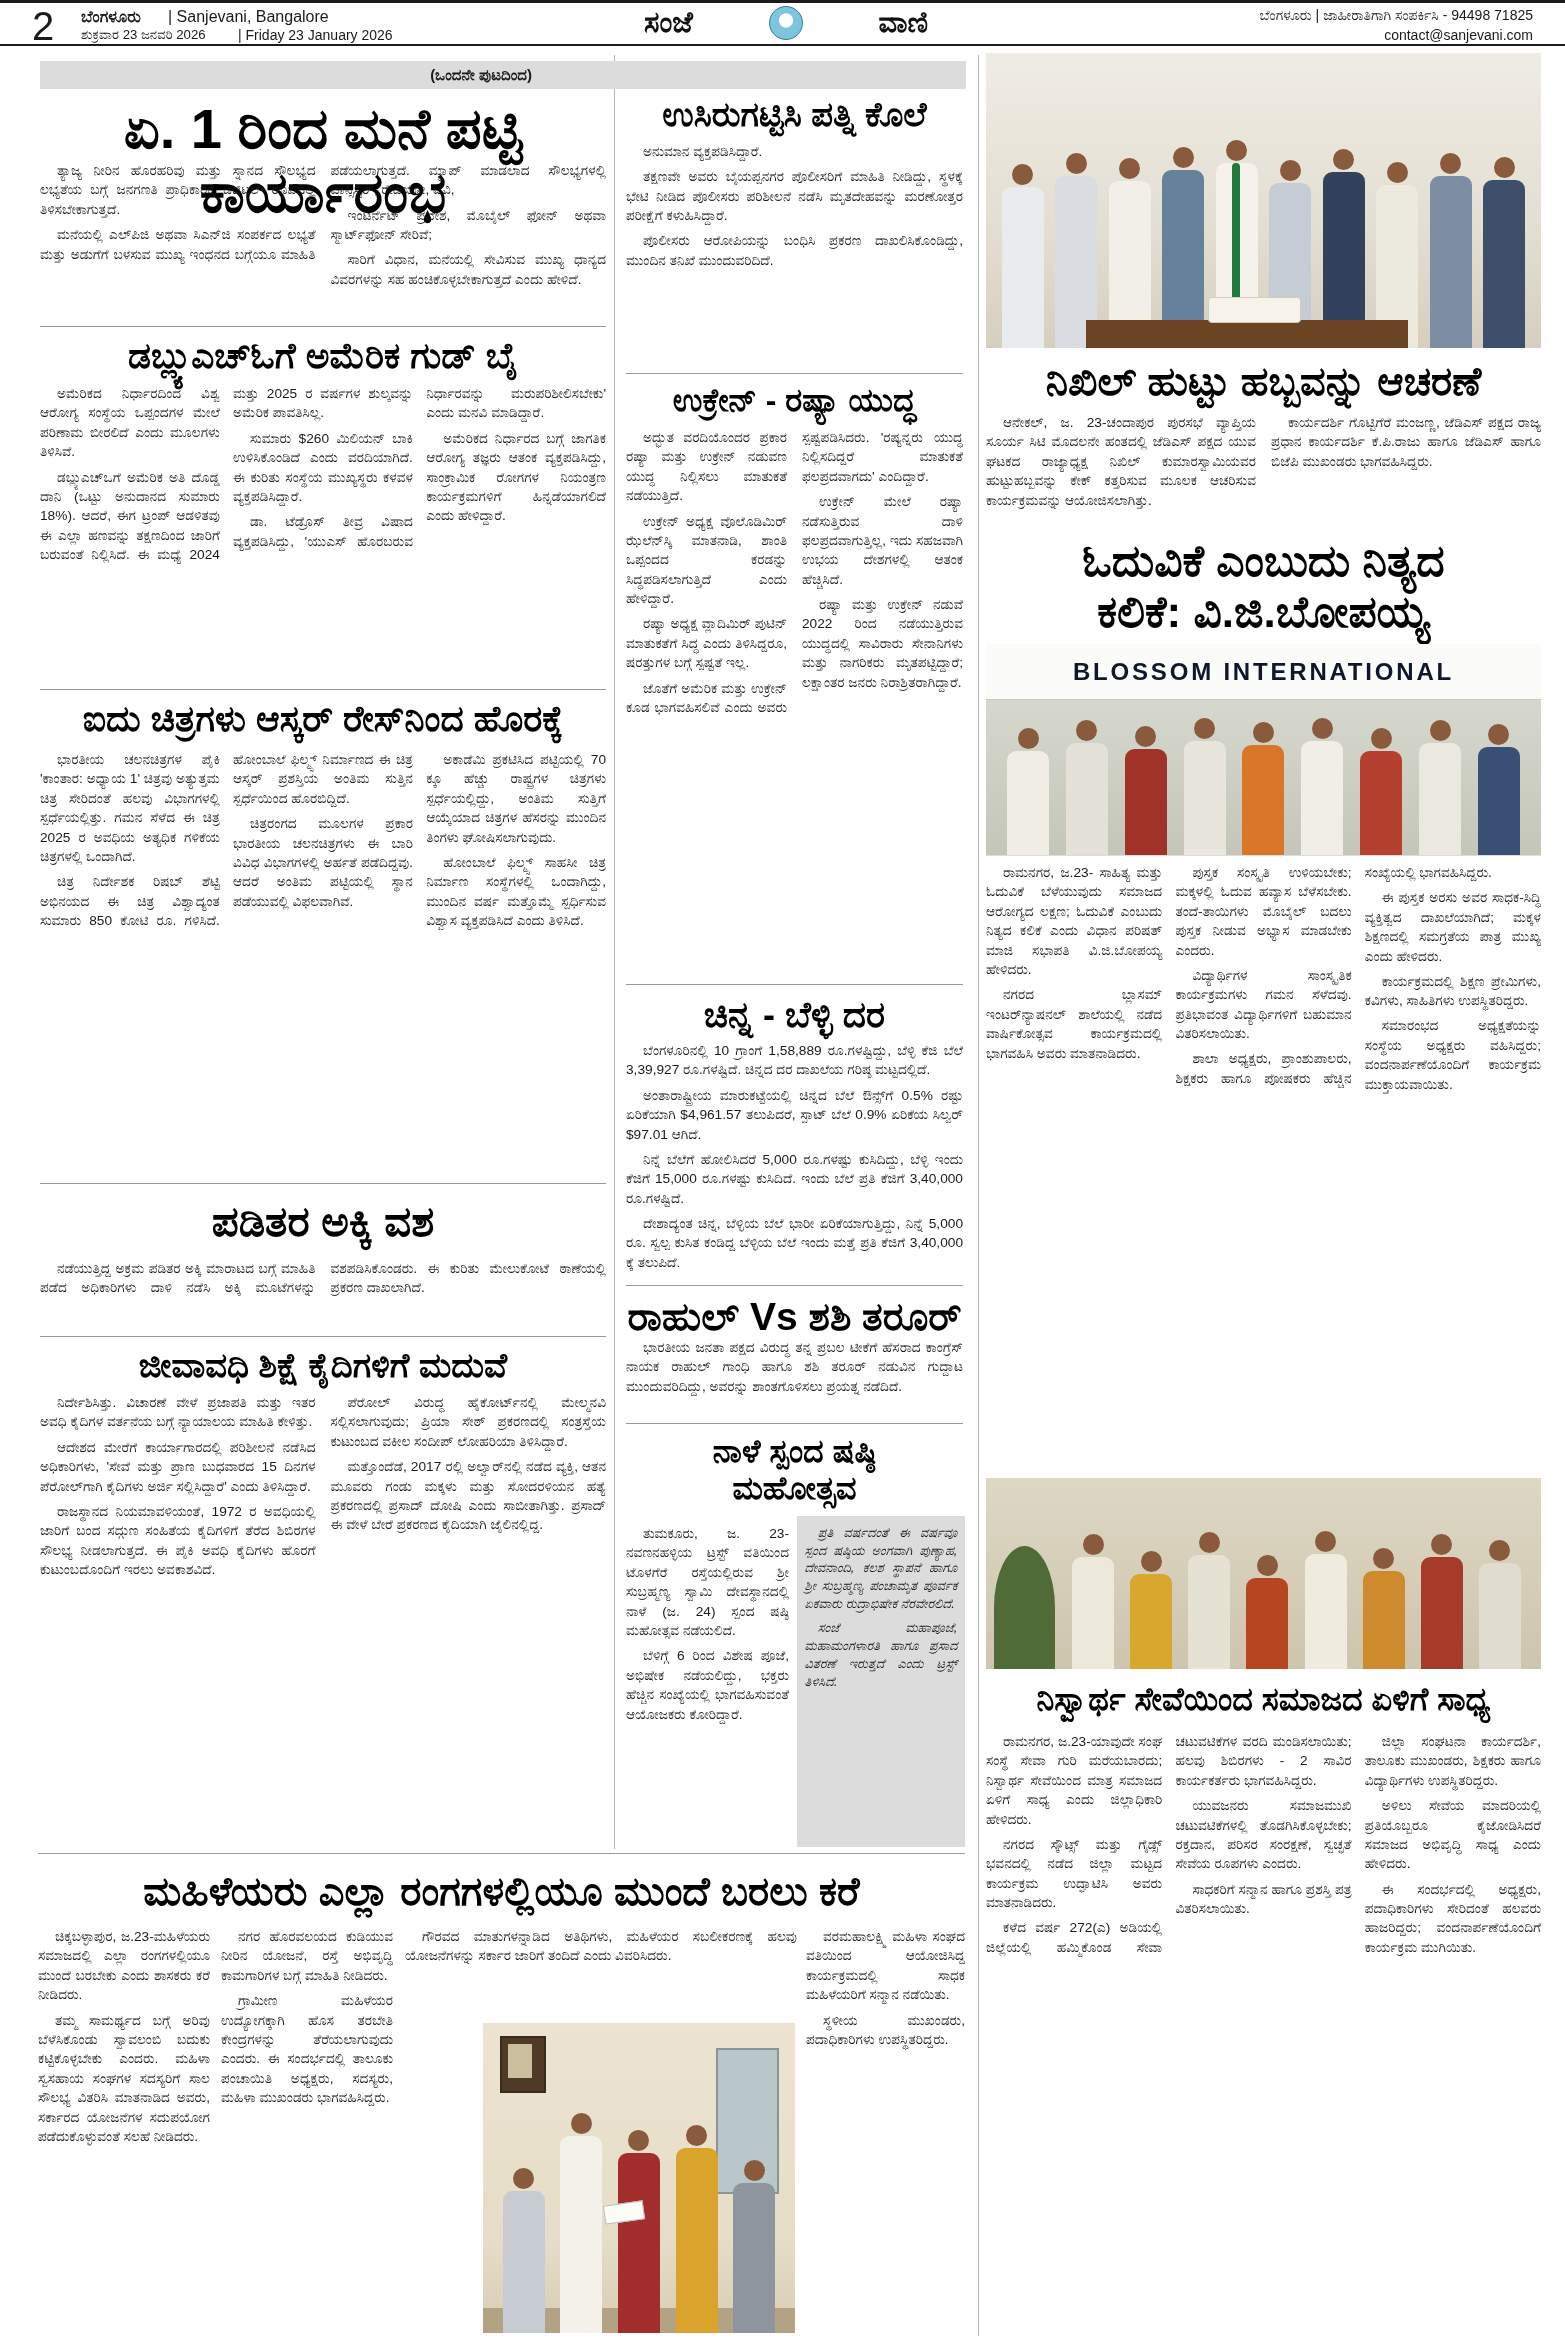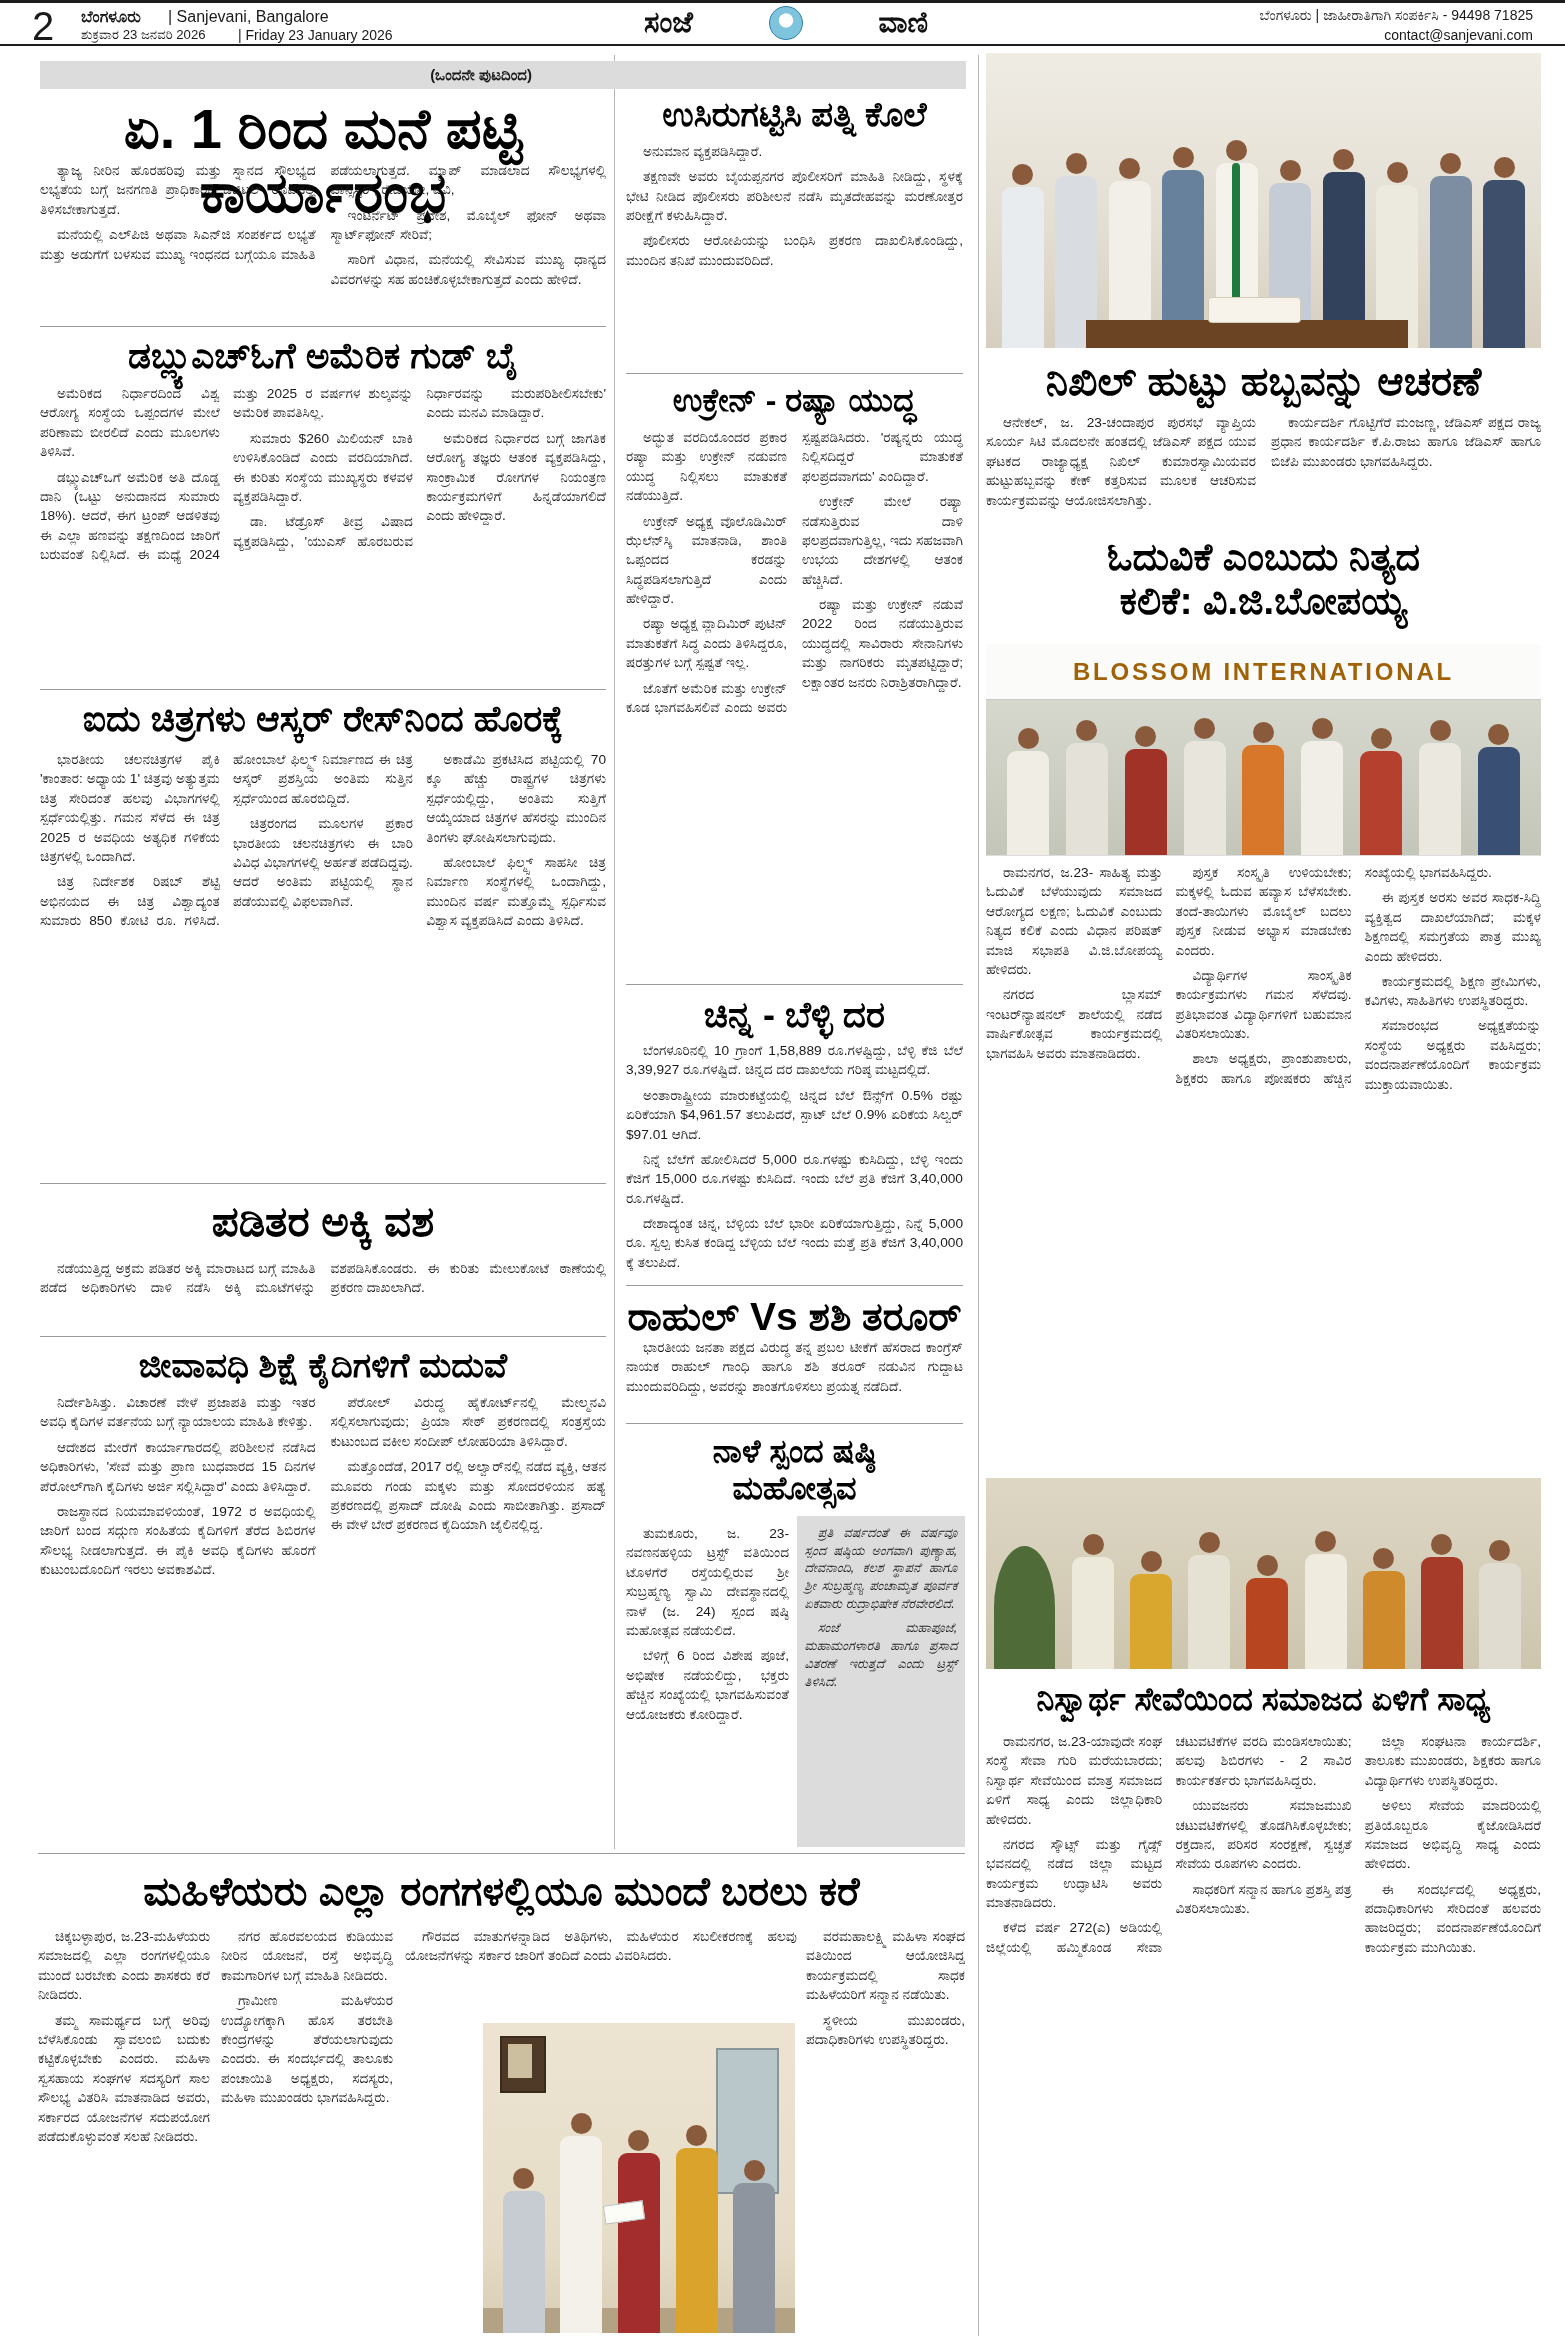--- a/index.html
+++ b/index.html
@@ -246,27 +246,27 @@
     </div>
     <div class="abs" style="left:18%;bottom:0;width:58%;height:28px;background:#6b4423;"></div>
     <div class="abs" style="left:40%;bottom:24.6px;width:91px;height:24.6px;background:#f7f3ea;border-radius:3.8px;border:0.9px solid #d6cdb7;"></div>
   </div>
   <div class="abs headline" style="left:986px;top:358px;width:555px;font-size:40px;">ನಿಖಿಲ್ ಹುಟ್ಟು ಹಬ್ಬವನ್ನು ಆಚರಣೆ</div>
   <div class="abs body-text cols2" style="left:986px;top:413px;width:555px;height:114px;">
       <p>ಆನೇಕಲ್, ಜ. 23-ಚಂದಾಪುರ ಪುರಸಭೆ ವ್ಯಾಪ್ತಿಯ ಸೂರ್ಯ ಸಿಟಿ ಮೊದಲನೇ ಹಂತದಲ್ಲಿ ಜೆಡಿಎಸ್ ಪಕ್ಷದ ಯುವ ಘಟಕದ ರಾಜ್ಯಾಧ್ಯಕ್ಷ ನಿಖಿಲ್ ಕುಮಾರಸ್ವಾಮಿಯವರ ಹುಟ್ಟುಹಬ್ಬವನ್ನು ಕೇಕ್ ಕತ್ತರಿಸುವ ಮೂಲಕ ಆಚರಿಸುವ ಕಾರ್ಯಕ್ರಮವನ್ನು ಆಯೋಜಿಸಲಾಗಿತ್ತು.</p>
       <p>ಕಾರ್ಯದರ್ಶಿ ಗೊಟ್ಟಿಗೆರೆ ಮಂಜಣ್ಣ, ಜೆಡಿಎಸ್ ಪಕ್ಷದ ರಾಜ್ಯ ಪ್ರಧಾನ ಕಾರ್ಯದರ್ಶಿ ಕೆ.ಪಿ.ರಾಜು ಹಾಗೂ ಜೆಡಿಎಸ್ ಹಾಗೂ ಬಿಜೆಪಿ ಮುಖಂಡರು ಭಾಗವಹಿಸಿದ್ದರು.</p>
     </div>
 
-  <div class="abs headline" style="left:986px;top:536px;width:555px;font-size:38px;">
+  <div class="abs headline" style="left:986px;top:536px;width:555px;font-size:44px;">
     <span style="display:block;">ಓದುವಿಕೆ ಎಂಬುದು ನಿತ್ಯದ</span>
     <span style="display:block;">ಕಲಿಕೆ: ವಿ.ಜಿ.ಬೋಪಯ್ಯ</span>
   </div>
 
   <div class="abs photo" style="left:986px;top:644px;width:555px;height:212px;">
-    <div class="banner" style="color:#a16207;text-align:center;">BLOSSOM INTERNATIONAL</div>
+    <div class="banner" style="color:#0f172a;text-align:center;">BLOSSOM INTERNATIONAL</div>
     <div style="position:relative;height:155px;background:linear-gradient(#d6d8cd,#c4c6ba);">
       <div class="people">
         <span class="person">
             <span class="head"></span>
             <span class="torso" style="height:104px;background:#efede4;"></span>
           </span>
         <span class="person">
             <span class="head"></span>
             <span class="torso" style="height:112px;background:#e4e2d8;"></span>
           </span>

